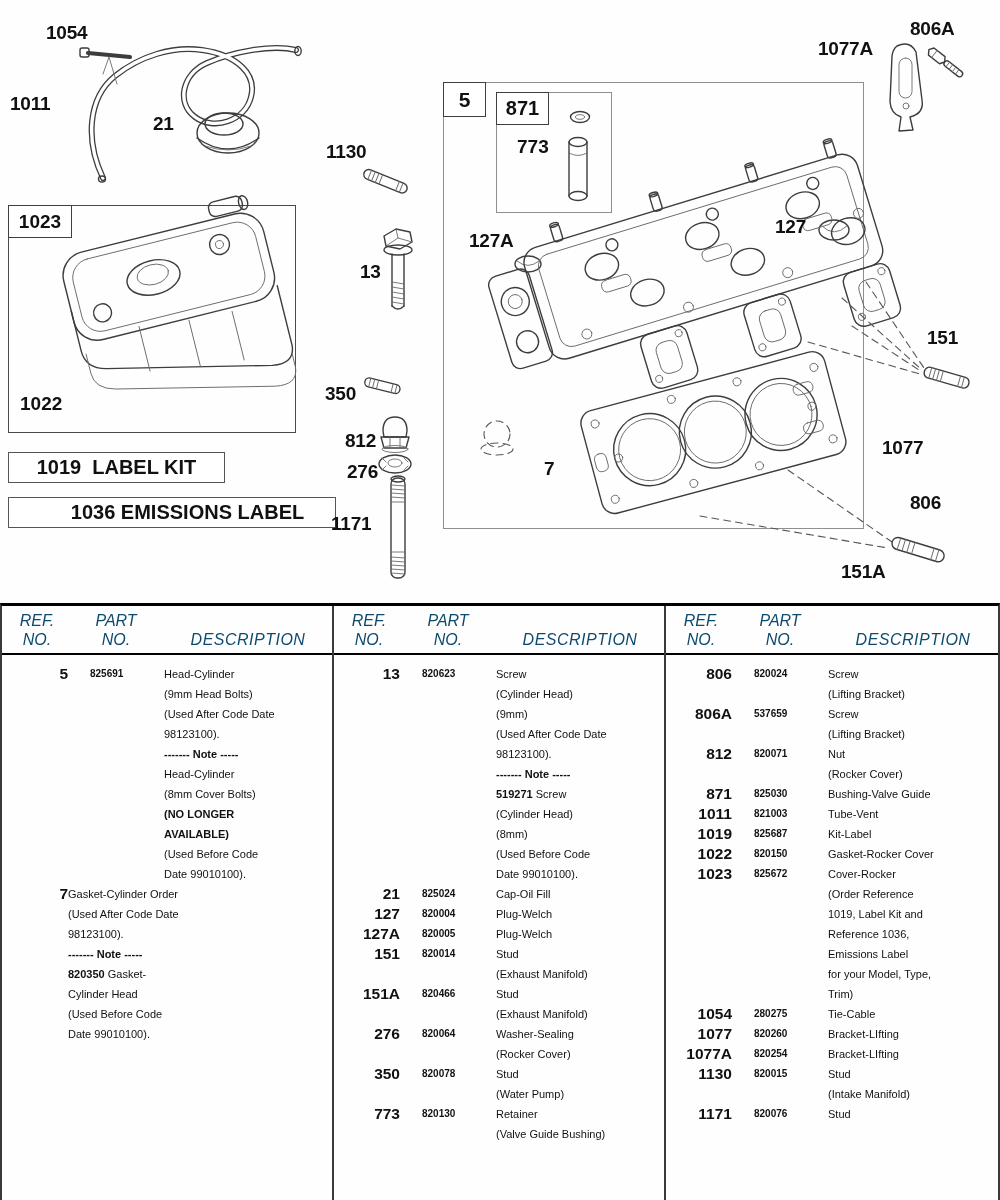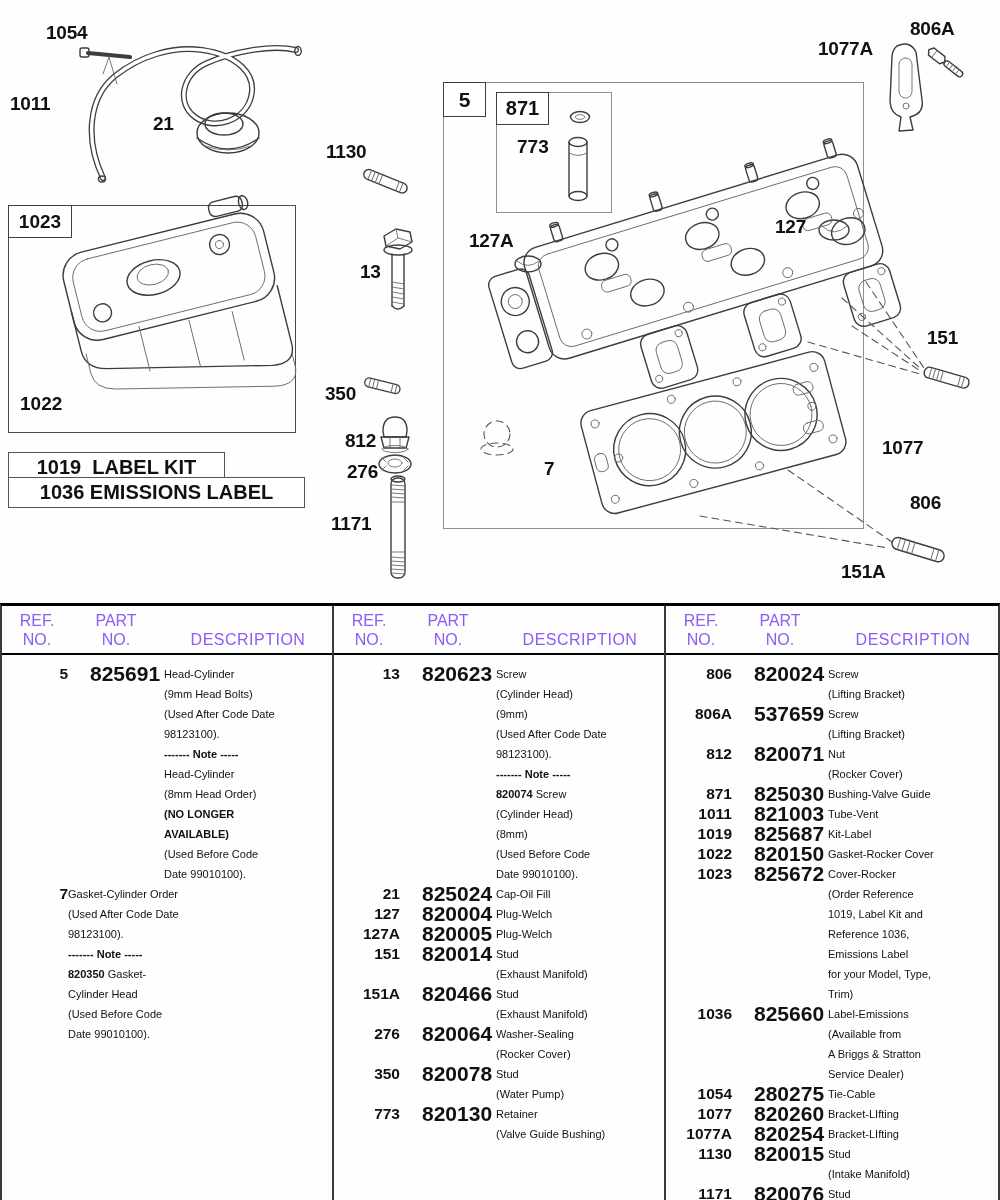--- a/index.html
+++ b/index.html
@@ -23,26 +23,26 @@
           justify-content:center;font-weight:700;font-size:20px;white-space:pre;z-index:3;}
   .callout{position:absolute;font-weight:700;font-size:19px;letter-spacing:-.2px;z-index:3;white-space:pre;}
   .freelabel{position:absolute;font-weight:700;font-size:19px;z-index:3;}
   
   .tablewrap{position:absolute;left:0;top:603px;width:996px;height:597px;border-top:3px solid #000;
              border-left:2px solid #3a3a3a;border-right:2px solid #3a3a3a;display:grid;
              grid-template-columns:1fr 1fr 1fr;z-index:4;background:#fefefe;}
   .pane{border-right:2px solid #3a3a3a;overflow:hidden;}
   .pane:last-child{border-right:none;}
   .phead{display:grid;grid-template-columns:62px 96px 1fr;padding:5px 0 4px 4px;border-bottom:2px solid #000;}
-  .phead .h{font-size:16px;line-height:19px;text-align:center;color:#8b5cf6;}
+  .phead .h{font-size:16px;line-height:19px;text-align:center;color:#0c4a6e;font-style:italic;}
   .phead .hdesc{align-self:end;letter-spacing:.5px;}
   .pane-body{padding:9px 0 0 4px;}
   .prow{display:grid;grid-template-columns:62px 96px 1fr;}
   .pref{font-weight:700;text-align:right;font-size:15.5px;line-height:20px;}
-  .ppart{font-weight:700;padding-left:22px;font-size:21px;line-height:20px;}
+  .ppart{font-weight:700;padding-left:22px;font-size:10px;line-height:20px;}
   .pdesc{font-size:11px;line-height:20px;}
   .dline{white-space:pre;}
   .b{font-weight:700;}
 </style>
 </head>
 <body>
 
 <div class="page">
 
   <div class="diagram">
@@ -261,21 +261,21 @@
     </div>
     <div class="freelabel" style="left:517px;top:136px;">773</div>
     <div class="corner" style="left:8px;top:205px;width:62px;height:31px;font-size:19px;">
       <span>1023</span>
     </div>
     <div class="freelabel" style="left:20px;top:393px;">1022</div>
 
     <div class="banner" style="left:8px;top:452px;width:215px;height:29px;">
       <span>1019  LABEL KIT</span>
     </div>
-    <div class="banner" style="left:8px;top:477px;width:295px;height:29px;">
+    <div class="banner" style="left:8px;top:497px;width:295px;height:29px;padding-left:31px;">
       <span>1036 EMISSIONS LABEL</span>
     </div>
   <div class="callout" style="left: 46px; top: 22px;">1054</div>
       <div class="callout" style="left: 10px; top: 93px;">1011</div>
       <div class="callout" style="left: 153px; top: 113px;">21</div>
       <div class="callout" style="left: 326px; top: 141px;">1130</div>
       <div class="callout" style="left: 360px; top: 261px;">13</div>
       <div class="callout" style="left: 325px; top: 383px;">350</div>
       <div class="callout" style="left: 345px; top: 430px;">812</div>
       <div class="callout" style="left: 347px; top: 461px;">276</div>
@@ -308,21 +308,21 @@
           <div class="prow">
             <div class="pref">5</div>
             <div class="ppart">825691</div>
             <div class="pdesc">
               <div class="dline"><span>Head-Cylinder</span></div>
               <div class="dline"><span>(9mm Head Bolts)</span></div>
               <div class="dline"><span>(Used After Code Date</span></div>
               <div class="dline"><span>98123100).</span></div>
               <div class="dline"><span class="b">------- Note -----</span></div>
               <div class="dline"><span>Head-Cylinder</span></div>
-              <div class="dline"><span>(8mm Head Order)</span></div>
+              <div class="dline"><span>(8mm Cover Bolts)</span></div>
               <div class="dline"><span class="b">(NO LONGER</span></div>
               <div class="dline"><span class="b">AVAILABLE)</span></div>
               <div class="dline"><span>(Used Before Code</span></div>
               <div class="dline"><span>Date 99010100).</span></div>
             </div>
           </div>
           <div class="prow">
             <div class="pref">7</div>
             <div class="pdesc">
               <div class="dline"><span>Gasket-Cylinder Order</span></div>
@@ -353,21 +353,21 @@
           <div class="prow">
             <div class="pref">13</div>
             <div class="ppart">820623</div>
             <div class="pdesc">
               <div class="dline"><span>Screw</span></div>
               <div class="dline"><span>(Cylinder Head)</span></div>
               <div class="dline"><span>(9mm)</span></div>
               <div class="dline"><span>(Used After Code Date</span></div>
               <div class="dline"><span>98123100).</span></div>
               <div class="dline"><span class="b">------- Note -----</span></div>
-              <div class="dline"><span class="b">820074</span><span> Screw</span></div>
+              <div class="dline"><span class="b">519271</span><span> Screw</span></div>
               <div class="dline"><span>(Cylinder Head)</span></div>
               <div class="dline"><span>(8mm)</span></div>
               <div class="dline"><span>(Used Before Code</span></div>
               <div class="dline"><span>Date 99010100).</span></div>
             </div>
           </div>
           <div class="prow">
             <div class="pref">21</div>
             <div class="ppart">825024</div>
             <div class="pdesc">
@@ -502,30 +502,20 @@
               <div class="dline"><span>Cover-Rocker</span></div>
               <div class="dline"><span>(Order Reference</span></div>
               <div class="dline"><span>1019, Label Kit and</span></div>
               <div class="dline"><span>Reference 1036,</span></div>
               <div class="dline"><span>Emissions Label</span></div>
               <div class="dline"><span>for your Model, Type,</span></div>
               <div class="dline"><span>Trim)</span></div>
             </div>
           </div>
           <div class="prow">
-            <div class="pref">1036</div>
-            <div class="ppart">825660</div>
-            <div class="pdesc">
-              <div class="dline"><span>Label-Emissions</span></div>
-              <div class="dline"><span>(Available from</span></div>
-              <div class="dline"><span>A Briggs &amp; Stratton</span></div>
-              <div class="dline"><span>Service Dealer)</span></div>
-            </div>
-          </div>
-          <div class="prow">
             <div class="pref">1054</div>
             <div class="ppart">280275</div>
             <div class="pdesc">
               <div class="dline"><span>Tie-Cable</span></div>
             </div>
           </div>
           <div class="prow">
             <div class="pref">1077</div>
             <div class="ppart">820260</div>
             <div class="pdesc">

